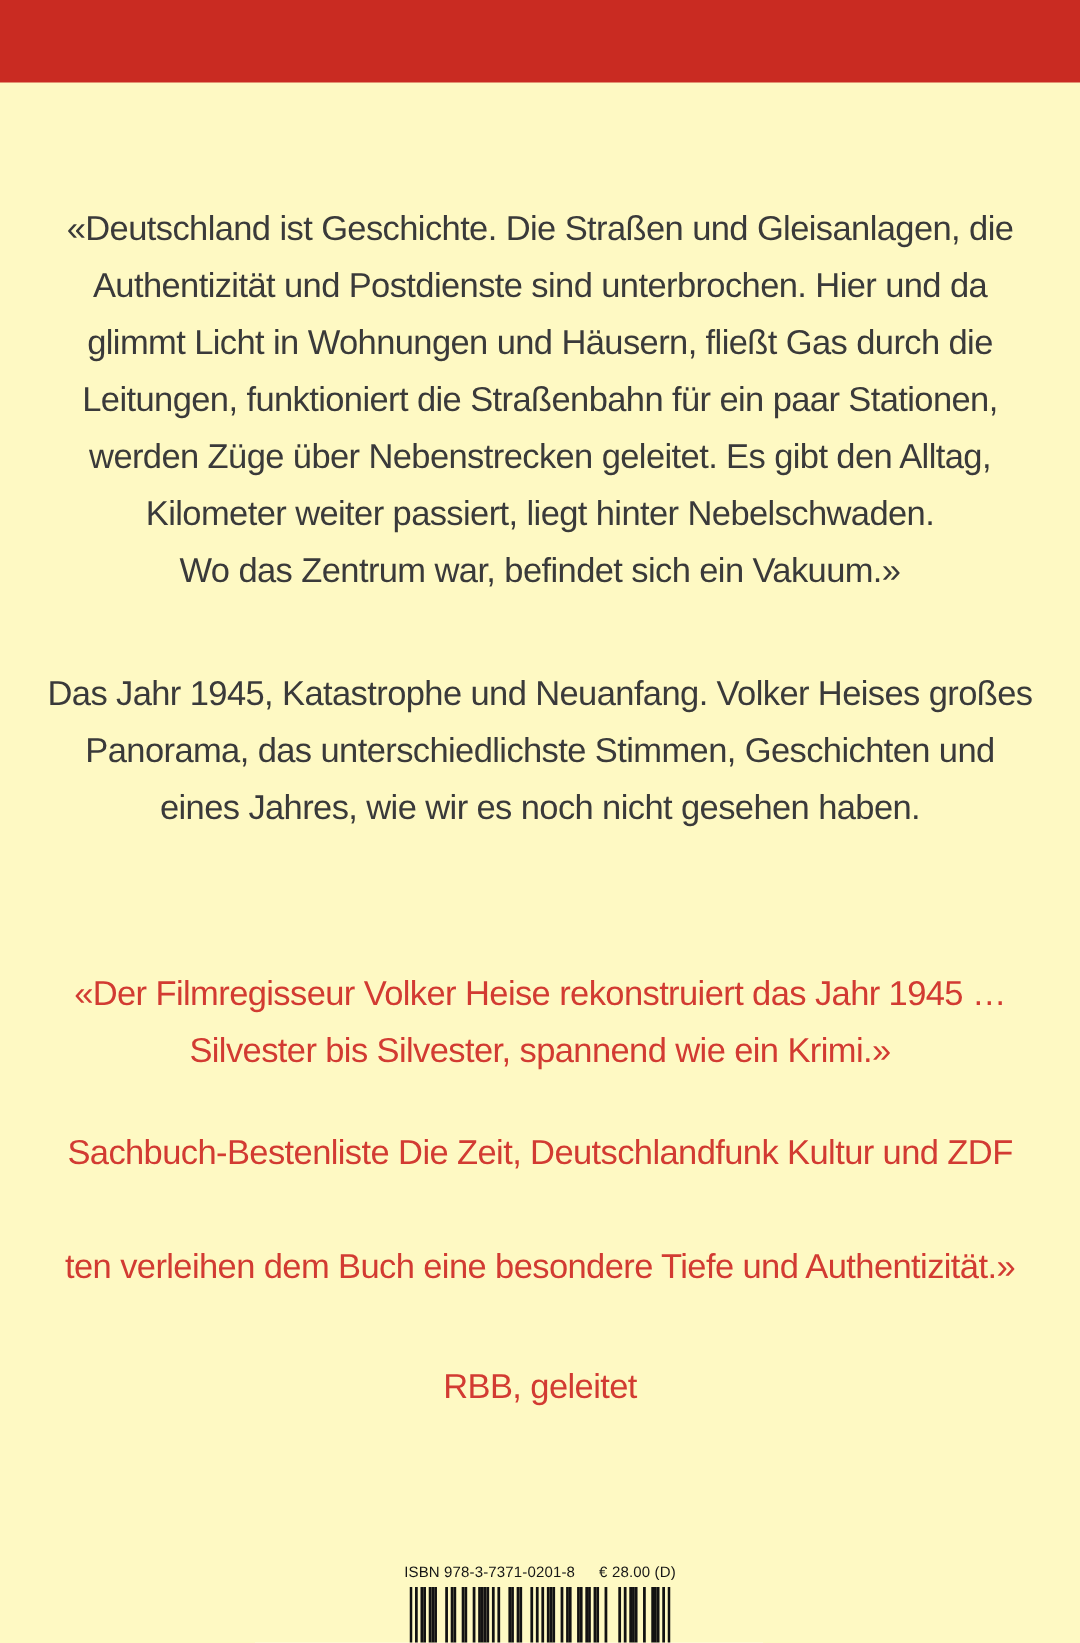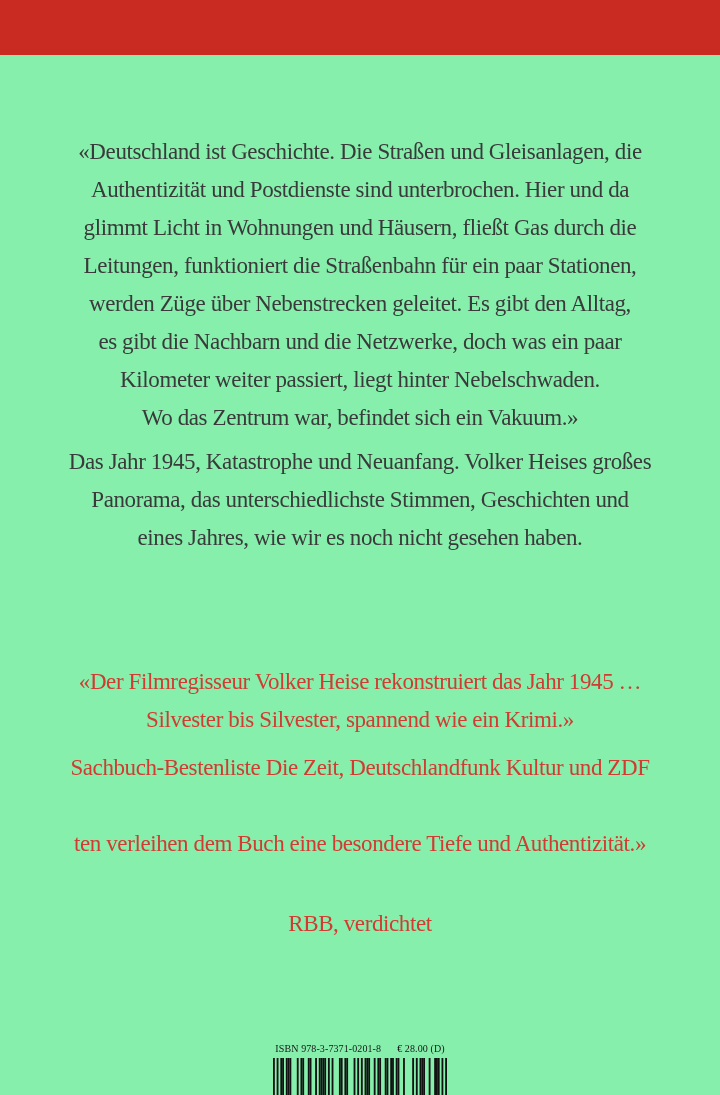--- a/index.html
+++ b/index.html
@@ -1,21 +1,21 @@
 <!DOCTYPE html>
 <html><head>
 <meta charset="utf-8">
 <style>
   html,body{margin:0;padding:0;}
   .page{
     position:relative;
     width:720px;height:1095px;
-    background:#86efac;
+    background:#fef9c3;
     overflow:hidden;
-    font-family:Liberation Serif, serif;
+    font-family:Liberation Sans, sans-serif;
   }
   .topband{
     position:absolute;left:0;top:0;width:720px;height:55px;
     background:#c92b22;
   }
   .textblock{
     position:absolute;left:0;width:720px;
     text-align:center;
   }
   .textblock .line{
@@ -28,21 +28,21 @@
   .red{color:#d23b32;font-weight:300;}
   .source{
     position:absolute;left:0;width:720px;
     text-align:center;
     font-size:23px;line-height:38px;letter-spacing:-0.4px;
     color:#d23b32;font-weight:300;
     white-space:nowrap;
   }
   .quote-main{top:133px;}
   .synopsis{top:443px;}
-  .review-1{top:643px;margin-top:20px;}
+  .review-1{top:643px;}
   .source-1{top:749px;}
   .review-2{top:825px;}
   .source-2{top:905px;}
   .isbn-row{
     position:absolute;left:0;top:1040px;width:720px;
     text-align:center;
     font-size:10px;line-height:17px;
     color:#161616;
     letter-spacing:0.1px;
   }
@@ -58,21 +58,20 @@
 <div class="page">
 
   <div class="topband" style="background: rgb(201, 43, 34);"></div>
 
   <div class="textblock quote-main black">
     <div class="line">«Deutschland ist Geschichte. Die Straßen und Gleisanlagen, die</div>
     <div class="line">Authentizität und Postdienste sind unterbrochen. Hier und da</div>
     <div class="line">glimmt Licht in Wohnungen und Häusern, fließt Gas durch die</div>
     <div class="line">Leitungen, funktioniert die Straßenbahn für ein paar Stationen,</div>
     <div class="line">werden Züge über Nebenstrecken geleitet. Es gibt den Alltag,</div>
-    <div class="line">es gibt die Nachbarn und die Netzwerke, doch was ein paar</div>
     <div class="line">Kilometer weiter passiert, liegt hinter Nebelschwaden.</div>
     <div class="line">Wo das Zentrum war, befindet sich ein Vakuum.»</div>
   </div>
 
   <div class="textblock synopsis black">
     <div class="line">Das Jahr 1945, Katastrophe und Neuanfang. Volker Heises großes</div>
     <div class="line">Panorama, das unterschiedlichste Stimmen, Geschichten und</div>
     <div class="line">eines Jahres, wie wir es noch nicht gesehen haben.</div>
   </div>
 
@@ -80,21 +79,21 @@
     <div class="line">«Der Filmregisseur Volker Heise rekonstruiert das Jahr 1945 …</div>
     <div class="line">Silvester bis Silvester, spannend wie ein Krimi.»</div>
   </div>
 
   <div class="source source-1">Sachbuch-Bestenliste Die Zeit, Deutschlandfunk Kultur und ZDF</div>
 
   <div class="textblock review-2 red">
     <div class="line">ten verleihen dem Buch eine besondere Tiefe und Authentizität.»</div>
   </div>
 
-  <div class="source source-2">RBB, verdichtet</div>
+  <div class="source source-2">RBB, geleitet</div>
 
   <div class="isbn-row">
     <span>ISBN 978-3-7371-0201-8</span><span class="price">€ 28.00 (D)</span>
   </div>
 
   <div class="barcode">
       <svg viewBox="0 0 95 40" preserveAspectRatio="none">
         <rect x="0" y="0" width="1" height="40" fill="#121212"></rect>
         <rect x="2" y="0" width="1" height="40" fill="#121212"></rect>
         <rect x="4" y="0" width="1" height="40" fill="#121212"></rect>

